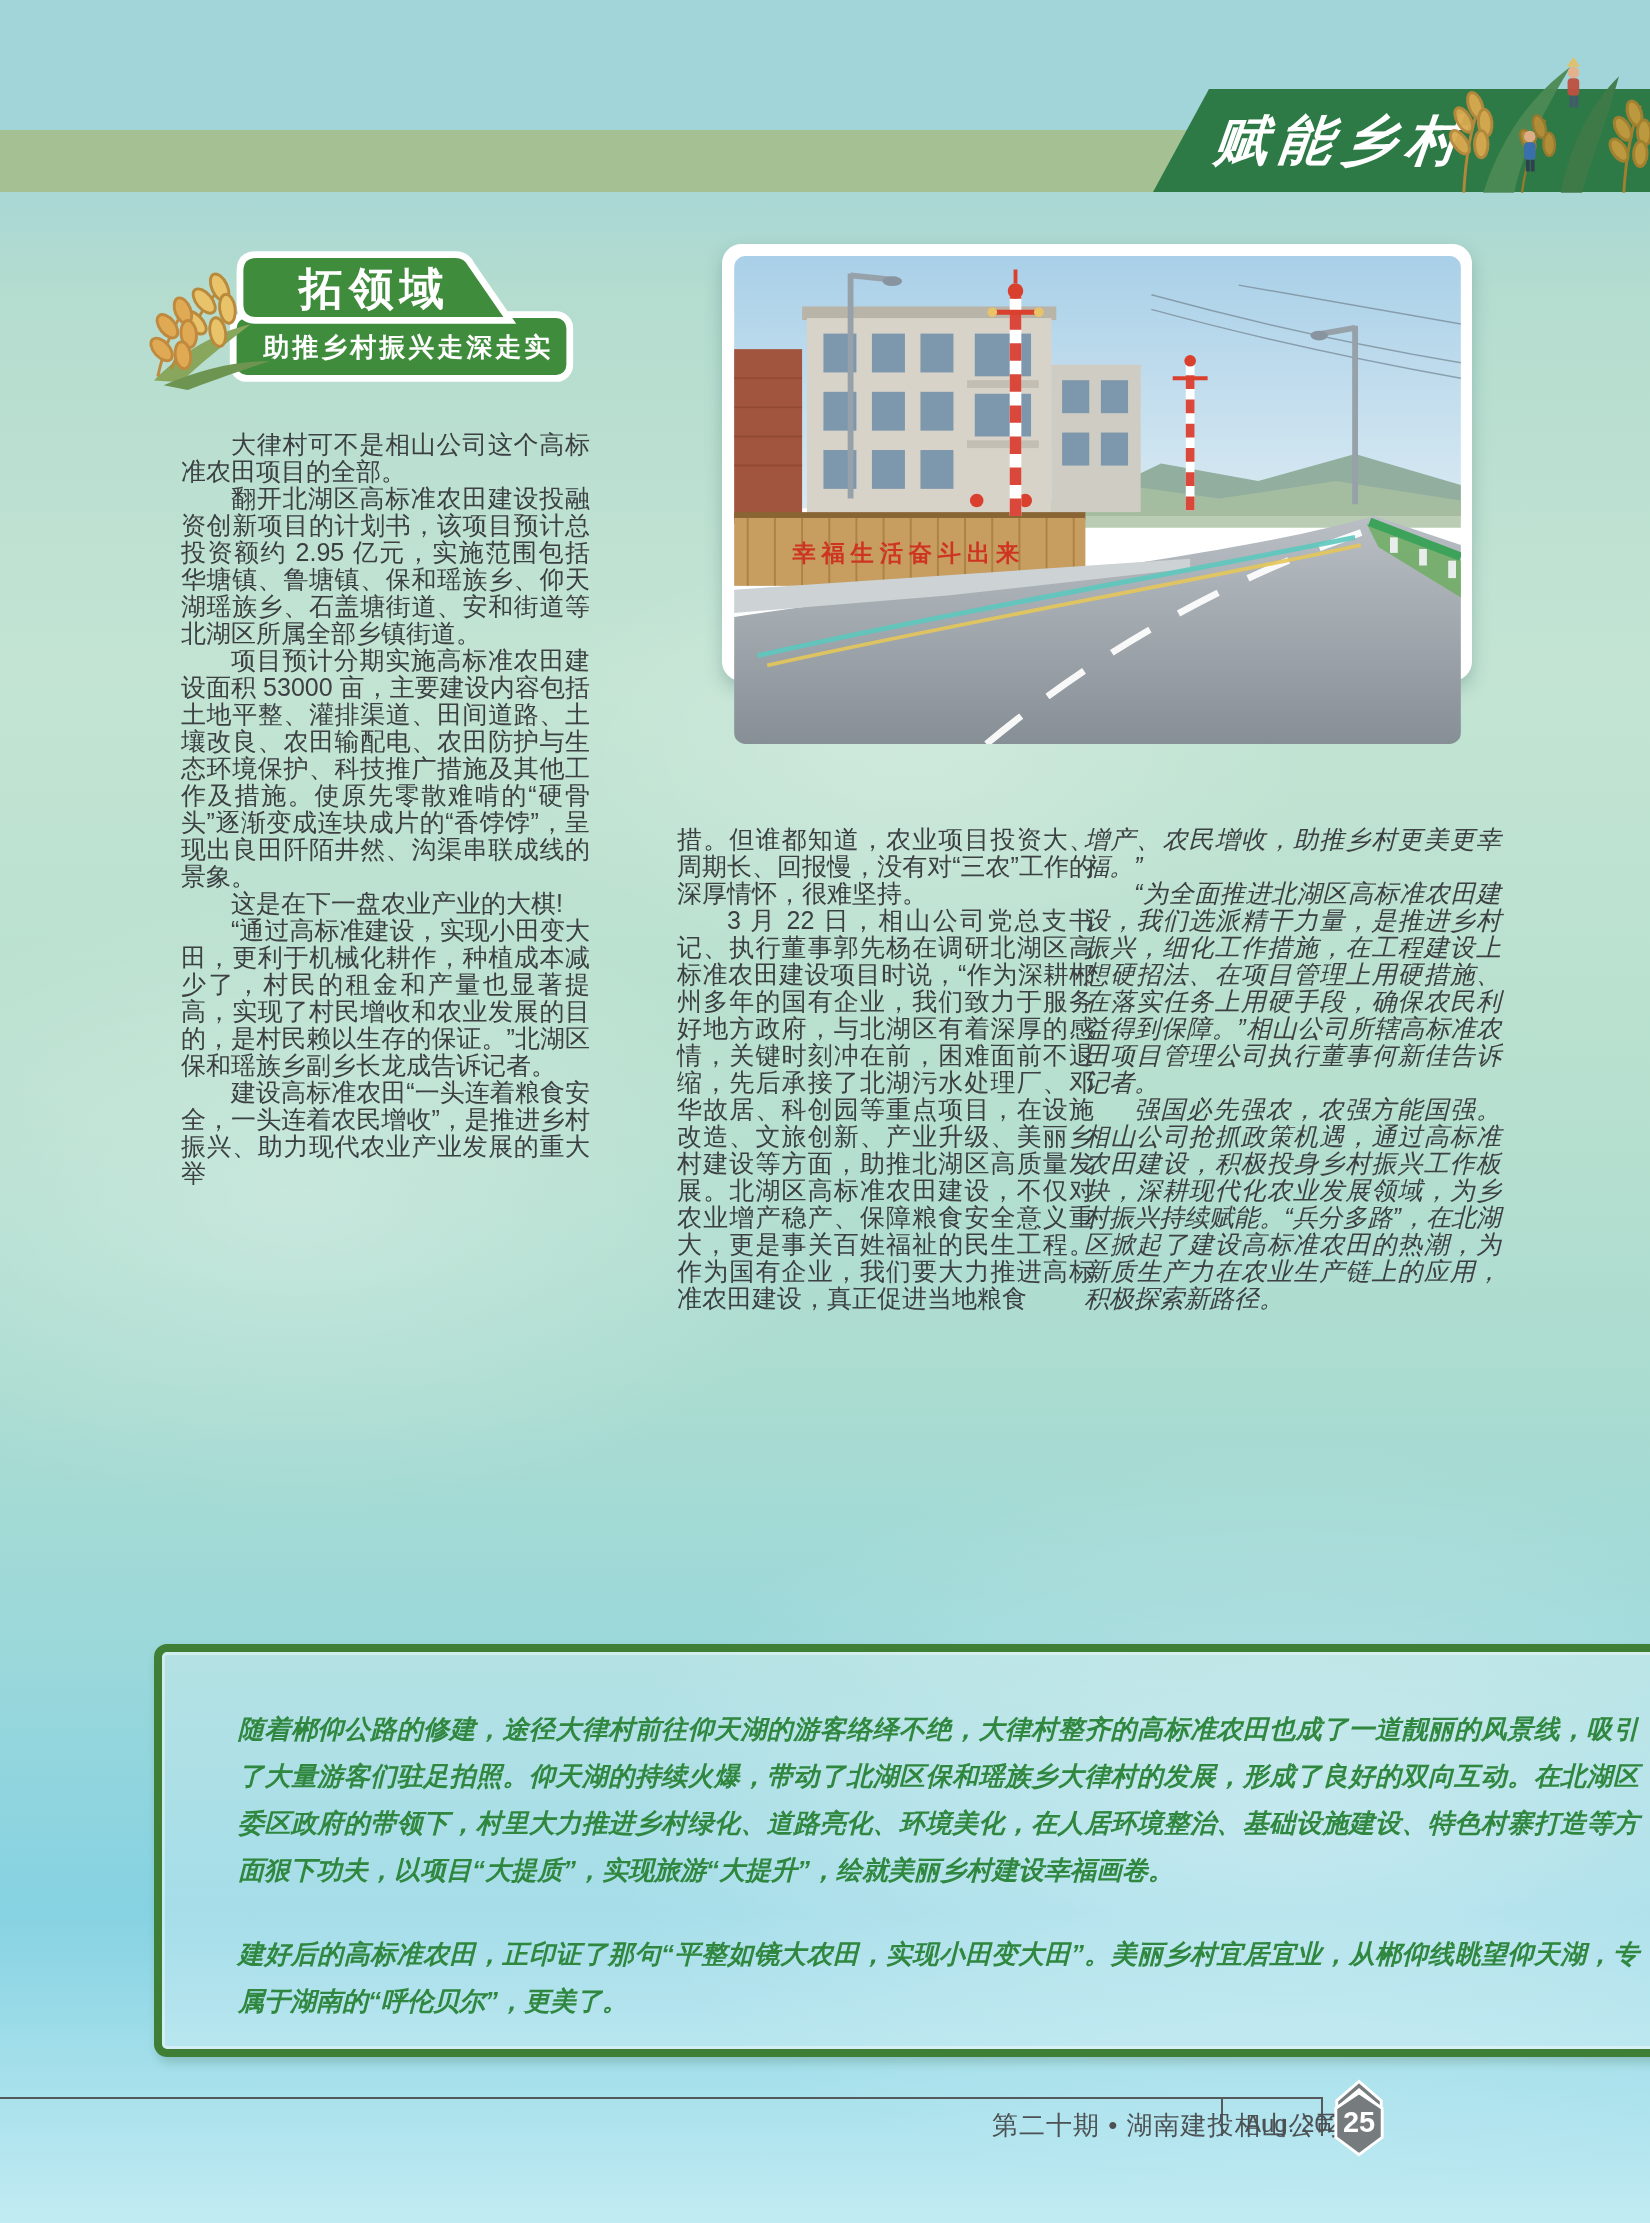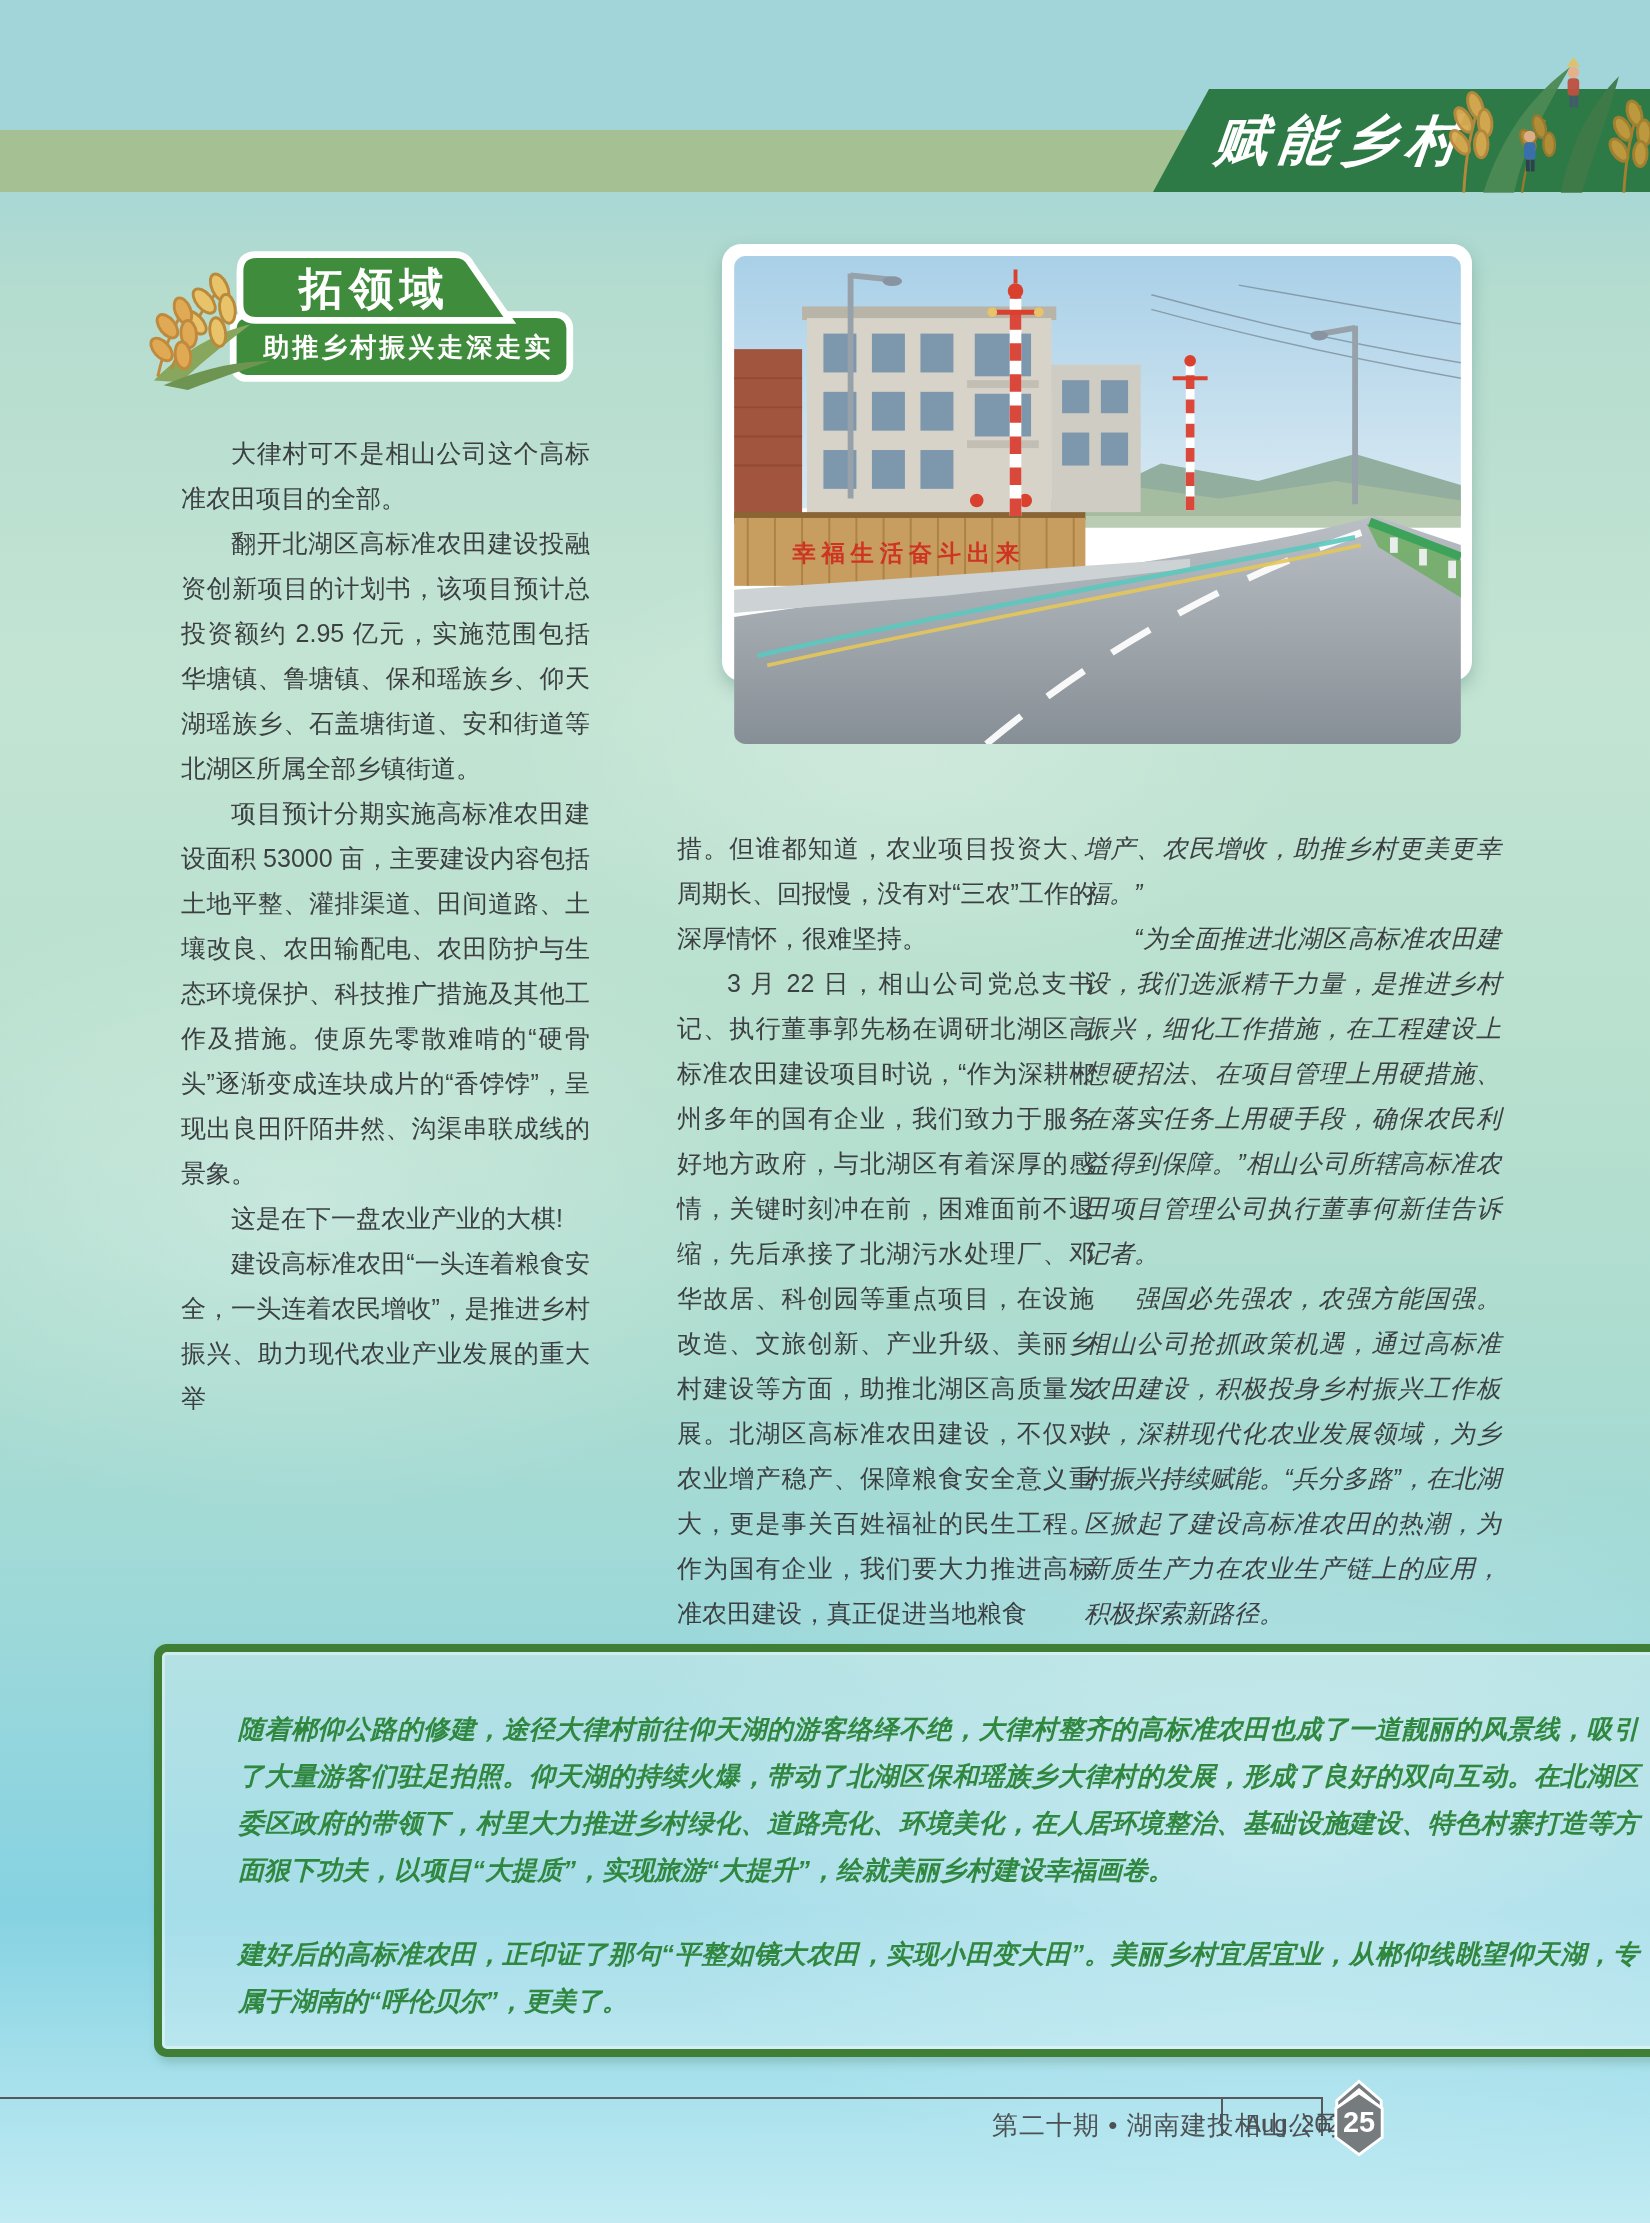--- a/index.html
+++ b/index.html
@@ -21,21 +21,21 @@
     font-weight:bold;font-style:italic;letter-spacing:9.7px;transform:skewX(-6deg);}
   
   .badge-svg{left:124px;top:245px;}
   .badge-title{font-size:46px;font-weight:bold;letter-spacing:6px;fill:#ffffff;}
   .badge-subtitle{font-size:27px;font-weight:bold;letter-spacing:3px;fill:#ffffff;}
   
   .photo-frame{left:722px;top:244px;width:750px;height:437px;background:#ffffff;
     border-radius:19.4px;box-shadow:0 7.8px 17.5px rgba(40,90,90,0.28);padding:11.6px;box-sizing:border-box;}
   .photo-frame svg{display:block;border-radius:11.6px;}
   
-  .col{color:#3c4043;font-size:25px;line-height:45px;text-align:justify;}
+  .col{color:#3c4043;font-size:25px;line-height:27px;text-align:justify;}
   .col1{left:181px;top:431px;width:409px;}
   .col2{left:656px;top:826px;width:417px;margin-left:21px;}
   .col3{left:1084px;top:826px;width:417px;font-style:italic;}
   .para{margin:0;}
   .ind{text-indent:2em;}
   
   .hl-box{left:154px;top:1644px;width:1569px;height:413px;box-sizing:border-box;
     border:8.7px solid #3e7e35;border-radius:13px;background:rgba(255,255,255,0.26);
     box-shadow:inset 0 0 0 2.9px rgba(255,255,255,0.38),3.9px 5.8px 9.7px rgba(50,90,60,0.22);
     overflow:hidden;}
@@ -244,20 +244,21 @@
         <rect x="736" y="314" width="8" height="18"></rect>
       </g>
     </svg>
   </div>
 
   <div class="abs col col1">
     <p class="para ind">大律村可不是相山公司这个高标准农田项目的全部。</p>
     <p class="para ind">翻开北湖区高标准农田建设投融资创新项目的计划书，该项目预计总投资额约 2.95 亿元，实施范围包括华塘镇、鲁塘镇、保和瑶族乡、仰天湖瑶族乡、石盖塘街道、安和街道等北湖区所属全部乡镇街道。</p>
     <p class="para ind">项目预计分期实施高标准农田建设面积 53000 亩，主要建设内容包括土地平整、灌排渠道、田间道路、土壤改良、农田输配电、农田防护与生态环境保护、科技推广措施及其他工作及措施。使原先零散难啃的“硬骨头”逐渐变成连块成片的“香饽饽”，呈现出良田阡陌井然、沟渠串联成线的景象。</p>
     <p class="para ind">这是在下一盘农业产业的大棋!</p>
+    <p class="para ind">“通过高标准建设，实现小田变大田，更利于机械化耕作，种植成本减少了，村民的租金和产量也显著提高，实现了村民增收和农业发展的目的，是村民赖以生存的保证。”北湖区保和瑶族乡副乡长龙成告诉记者。</p>
     <p class="para ind">建设高标准农田“一头连着粮食安全，一头连着农民增收”，是推进乡村振兴、助力现代农业产业发展的重大举</p>
   </div>
   <div class="abs col col2">
     <p class="para">措。但谁都知道，农业项目投资大、周期长、回报慢，没有对“三农”工作的深厚情怀，很难坚持。</p>
     <p class="para ind">3 月 22 日，相山公司党总支书记、执行董事郭先杨在调研北湖区高标准农田建设项目时说，“作为深耕郴州多年的国有企业，我们致力于服务好地方政府，与北湖区有着深厚的感情，关键时刻冲在前，困难面前不退缩，先后承接了北湖污水处理厂、邓华故居、科创园等重点项目，在设施改造、文旅创新、产业升级、美丽乡村建设等方面，助推北湖区高质量发展。北湖区高标准农田建设，不仅对农业增产稳产、保障粮食安全意义重大，更是事关百姓福祉的民生工程。作为国有企业，我们要大力推进高标准农田建设，真正促进当地粮食</p>
   </div>
   <div class="abs col col3">
     <p class="para">增产、农民增收，助推乡村更美更幸福。”</p>
     <p class="para ind">“为全面推进北湖区高标准农田建设，我们选派精干力量，是推进乡村振兴，细化工作措施，在工程建设上想硬招法、在项目管理上用硬措施、在落实任务上用硬手段，确保农民利益得到保障。”相山公司所辖高标准农田项目管理公司执行董事何新佳告诉记者。</p>
     <p class="para ind">强国必先强农，农强方能国强。相山公司抢抓政策机遇，通过高标准农田建设，积极投身乡村振兴工作板块，深耕现代化农业发展领域，为乡村振兴持续赋能。“兵分多路”，在北湖区掀起了建设高标准农田的热潮，为新质生产力在农业生产链上的应用，积极探索新路径。</p>

